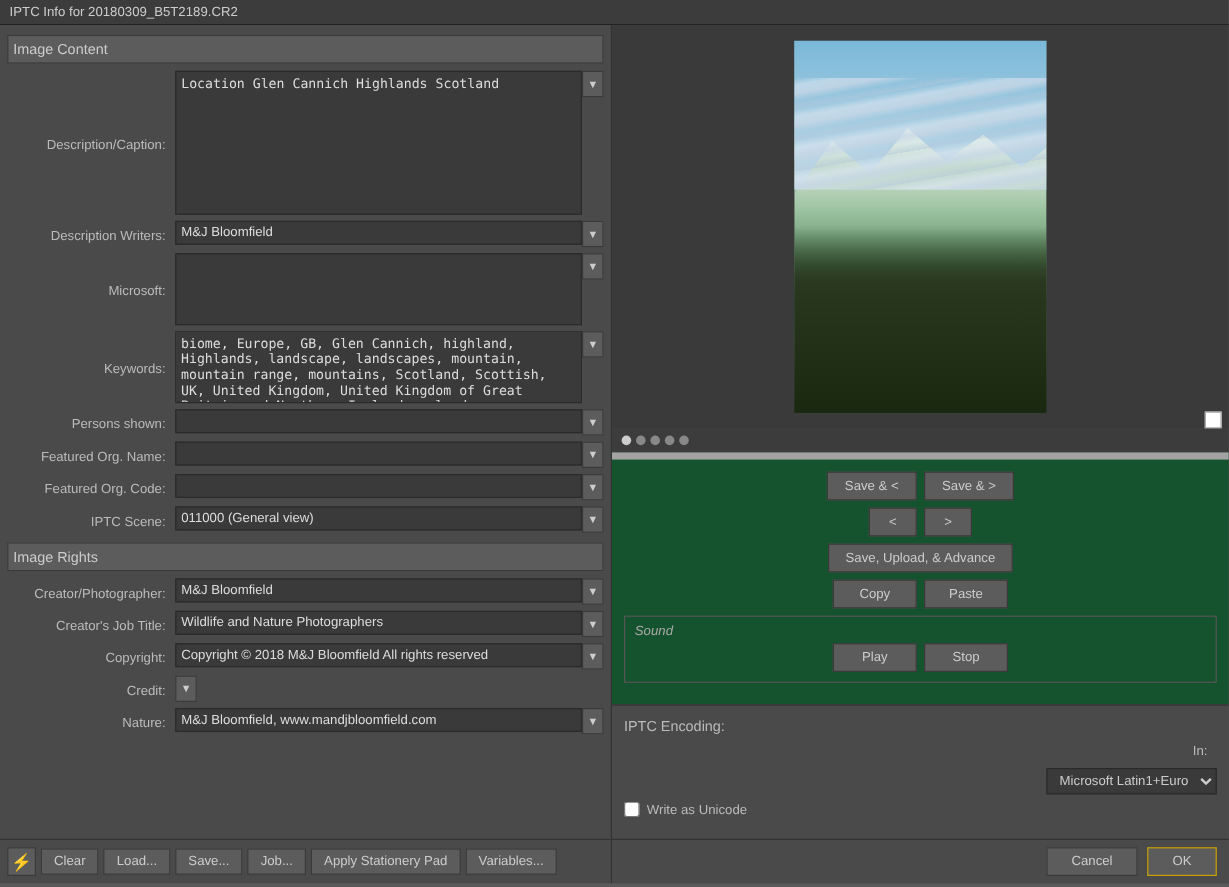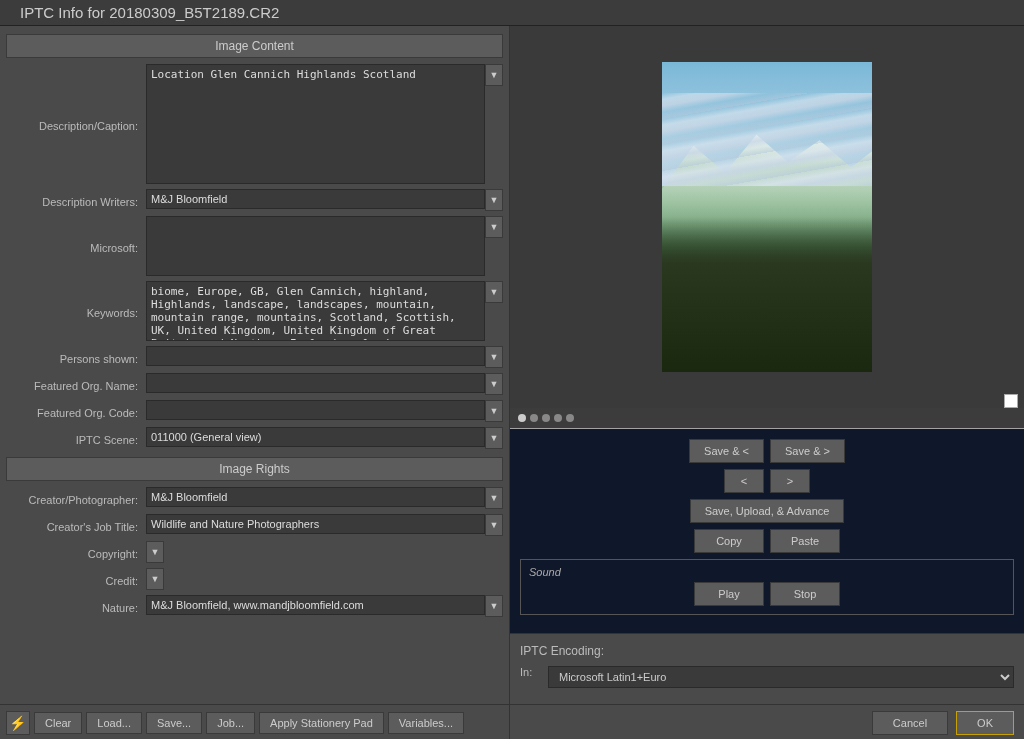--- a/index.html
+++ b/index.html
@@ -9,22 +9,22 @@
       background: #5a5a5a;
       color: #ddd;
       width: 1024px;
       height: 739px;
       overflow: hidden;
     }
 
     .title-bar {
       background: #3c3c3c;
       color: #ccc;
-      padding: 4px 20px;
-      font-size: 15px;
+      padding: 4px 8px;
+      font-size: 11px;
       border-bottom: 1px solid #222;
     }
 
     .main-container {
       display: flex;
       height: calc(739px - 24px);
     }
 
     
     .left-panel {
@@ -43,21 +43,21 @@
       padding: 8px 6px 6px 6px;
     }
 
     .left-scroll::-webkit-scrollbar { width: 10px; }
     .left-scroll::-webkit-scrollbar-track { background: #3a3a3a; }
     .left-scroll::-webkit-scrollbar-thumb { background: #666; }
 
     .section-header {
       background: #5c5c5c;
       border: 1px solid #3a3a3a;
-      text-align: center;
+      text-align: left;
       padding: 4px;
       margin-bottom: 6px;
       color: #ccc;
       font-size: 12px;
     }
 
     .form-row {
       display: flex;
       align-items: center;
       margin-bottom: 5px;
@@ -244,22 +244,22 @@
       right: 6px;
       bottom: 0;
       width: 14px;
       height: 14px;
       background: #fff;
       border: 1px solid #aaa;
     }
 
     .controls-panel {
       padding: 10px;
-      background: #0f172a;
-      border-top: 1px solid #a3a3a3;
+      background: #14532d;
+      border-top: 6px solid #a3a3a3;
     }
 
     .btn-row {
       display: flex;
       gap: 6px;
       margin-bottom: 6px;
       justify-content: center;
     }
 
     .ctrl-btn {
@@ -298,23 +298,24 @@
     }
 
     .encoding-title {
       font-size: 12px;
       color: #bbb;
       margin-bottom: 8px;
     }
 
     .encoding-row {
       display: flex;
-      align-items: flex-start;
+      align-items: flex-end;
       gap: 8px;
       margin-bottom: 6px;
+      flex-direction: column;
     }
 
     .encoding-label {
       font-size: 11px;
       color: #bbb;
       min-width: 20px;
     }
 
     .encoding-select {
       background: #3a3a3a;
@@ -482,20 +483,21 @@
           <input type="text" class="field-input" value="Wildlife and Nature Photographers" style="">
           <div class="dropdown-btn">▼</div>
         </div>
       </div>
 
       <div class="form-row">
         <div class="form-label">
           <span>Copyright:</span>
         </div>
         <div class="form-field">
+          <input type="text" class="field-input" value="Copyright © 2018 M&amp;J Bloomfield All rights reserved" style="">
           <div class="dropdown-btn">▼</div>
         </div>
       </div>
 
       <div class="form-row">
         <div class="form-label">
           <span>Credit:</span>
         </div>
         <div class="form-field">
           <div class="dropdown-btn">▼</div>
@@ -606,20 +608,26 @@
         <span>IPTC Encoding:</span>
       </div>
       <div class="encoding-row">
         <label class="encoding-label">
           <span>In:</span>
         </label>
         <select class="encoding-select">
           <option>Microsoft Latin1+Euro</option>
         </select>
       </div>
+      <div class="checkbox-row">
+        <input type="checkbox" id="unicode-chk" style="">
+        <label class="checkbox-label" for="unicode-chk">
+          <span>Write as Unicode</span>
+        </label>
+      </div>
     </div>
 
     <div class="dialog-footer">
       <button class="dialog-btn">
         <span>Cancel</span>
       </button>
       <button class="dialog-btn ok-btn">
         <span>OK</span>
       </button>
     </div>

